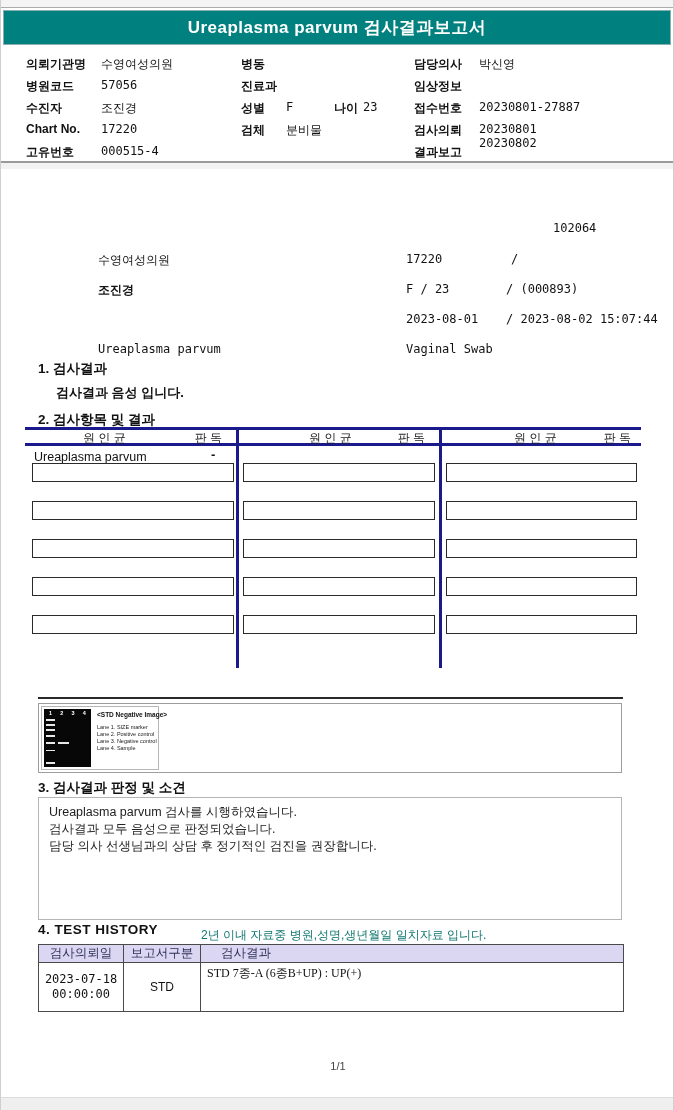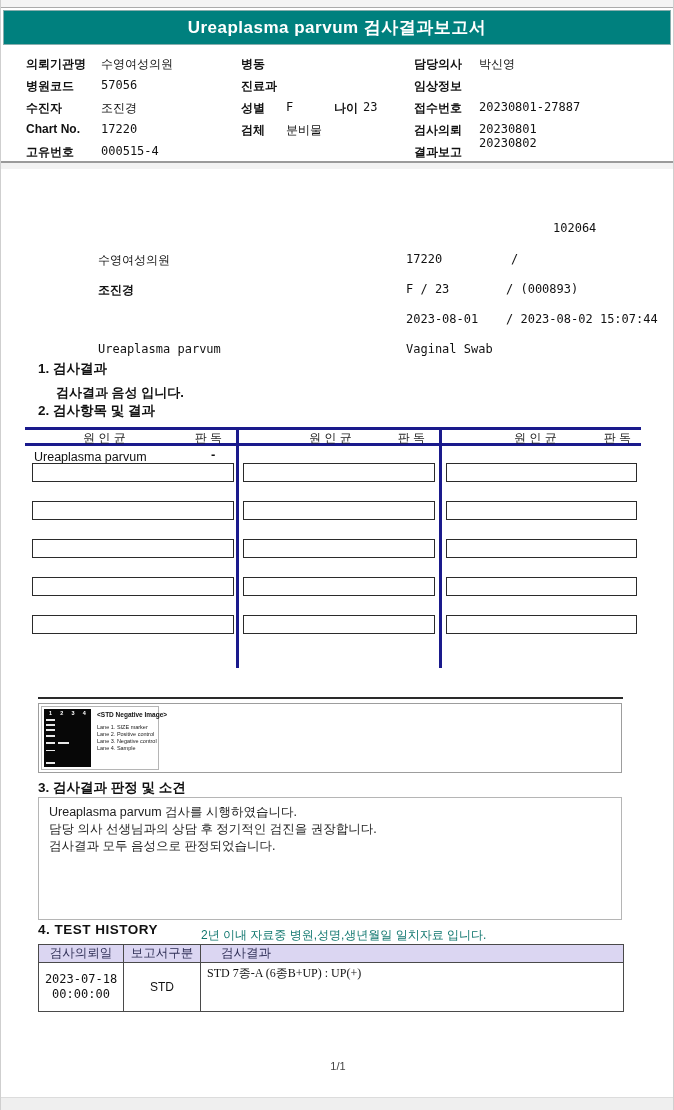--- a/index.html
+++ b/index.html
@@ -113,21 +113,21 @@
   <span class="abs doc-txt mono" style="left:405px;top:282px">F  /  23</span>
   <span class="abs doc-txt mono" style="left:505px;top:282px">/ (000893)</span>
   <span class="abs doc-txt mono" style="left:405px;top:312px">2023-08-01</span>
   <span class="abs doc-txt mono" style="left:505px;top:312px">/ 2023-08-02 15:07:44</span>
   <span class="abs doc-txt mono" style="left:97px;top:342px">Ureaplasma parvum</span>
   <span class="abs doc-txt mono" style="left:405px;top:342px">Vaginal Swab</span>
 
   <span class="abs sec-head" style="left:37px;top:360px">1. 검사결과</span>
   <span class="abs sec-head" style="left:55px;top:384px;font-size:13px">검사결과 음성 입니다.</span>
 
-  <span class="abs sec-head" style="left:37px;top:402px">2. 검사항목 및 결과</span>
+  <span class="abs sec-head" style="left:37px;top:411px">2. 검사항목 및 결과</span>
 
   <div class="abs" id="s2t">
     <div class="abs navy s2-topline"></div>
     <div class="abs navy s2-headline"></div>
     <div class="abs navy s2-div" style="left:211px"></div>
     <div class="abs navy s2-div" style="left:414px"></div>
 
     <div class="ph" style="left:0;width:211px;padding:0 14px 0 58px">
       <span>원 인 균</span>
       <span>판 독</span>
@@ -184,22 +184,22 @@
   <div class="abs gel-legend">
     <div>Lane 1. SIZE marker</div>
     <div>Lane 2. Positive control</div>
     <div>Lane 3. Negative control</div>
     <div>Lane 4. Sample</div>
   </div>
 
   <span class="abs sec-head" style="left:37px;top:779px">3. 검사결과 판정 및 소견</span>
   <div class="abs s3-box">
     <div>Ureaplasma parvum 검사를 시행하였습니다.</div>
+    <div>검사결과 모두 음성으로 판정되었습니다.</div>
     <div>담당 의사 선생님과의 상담 후 정기적인 검진을 권장합니다.</div>
-    <div>검사결과 모두 음성으로 판정되었습니다.</div>
   </div>
 
   <span class="abs sec-head" style="left:37px;top:922px;letter-spacing:0.5px">4. TEST HISTORY</span>
   <span class="abs s4-note" style="left:200px;top:927px">2년 이내 자료중 병원,성명,생년월일 일치자료 입니다.</span>
 
   <table class="hist">
     <colgroup>
         <col style="width:85px">
         <col style="width:77px">
         <col style="width:423px">

